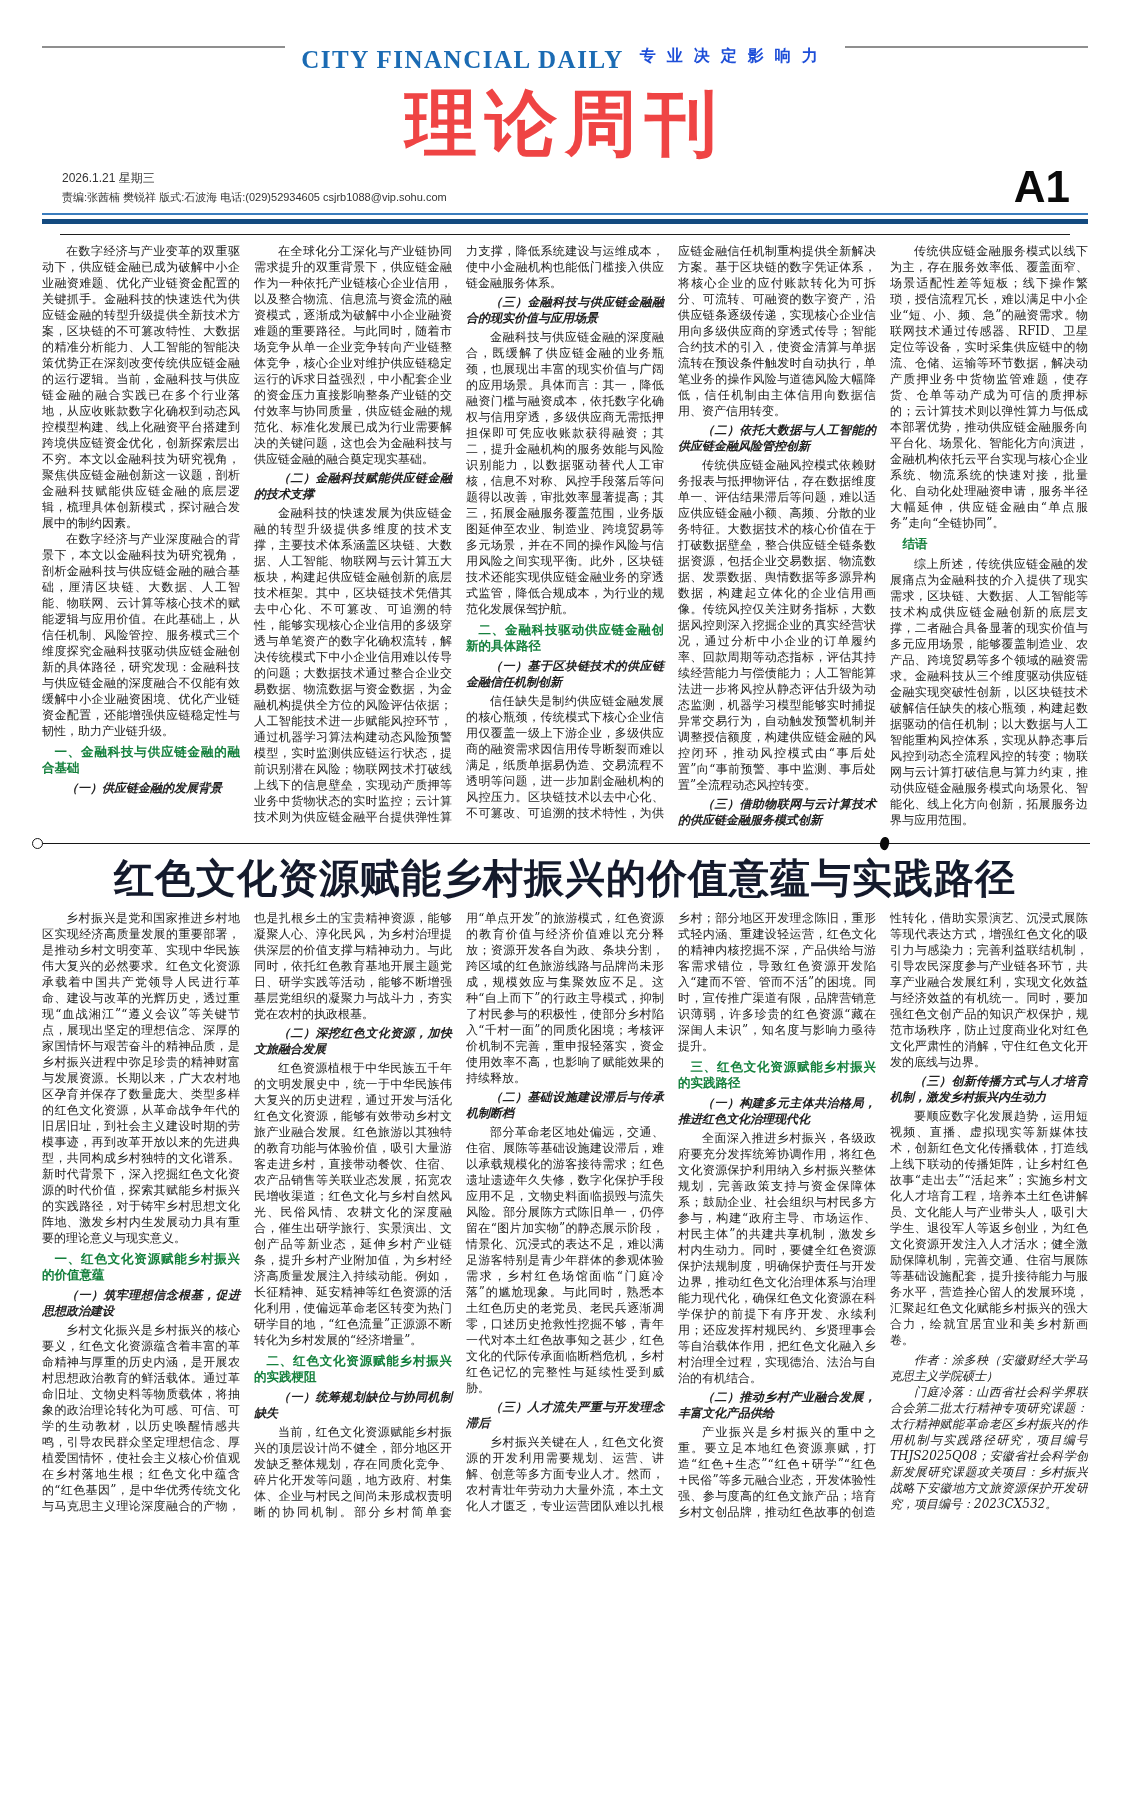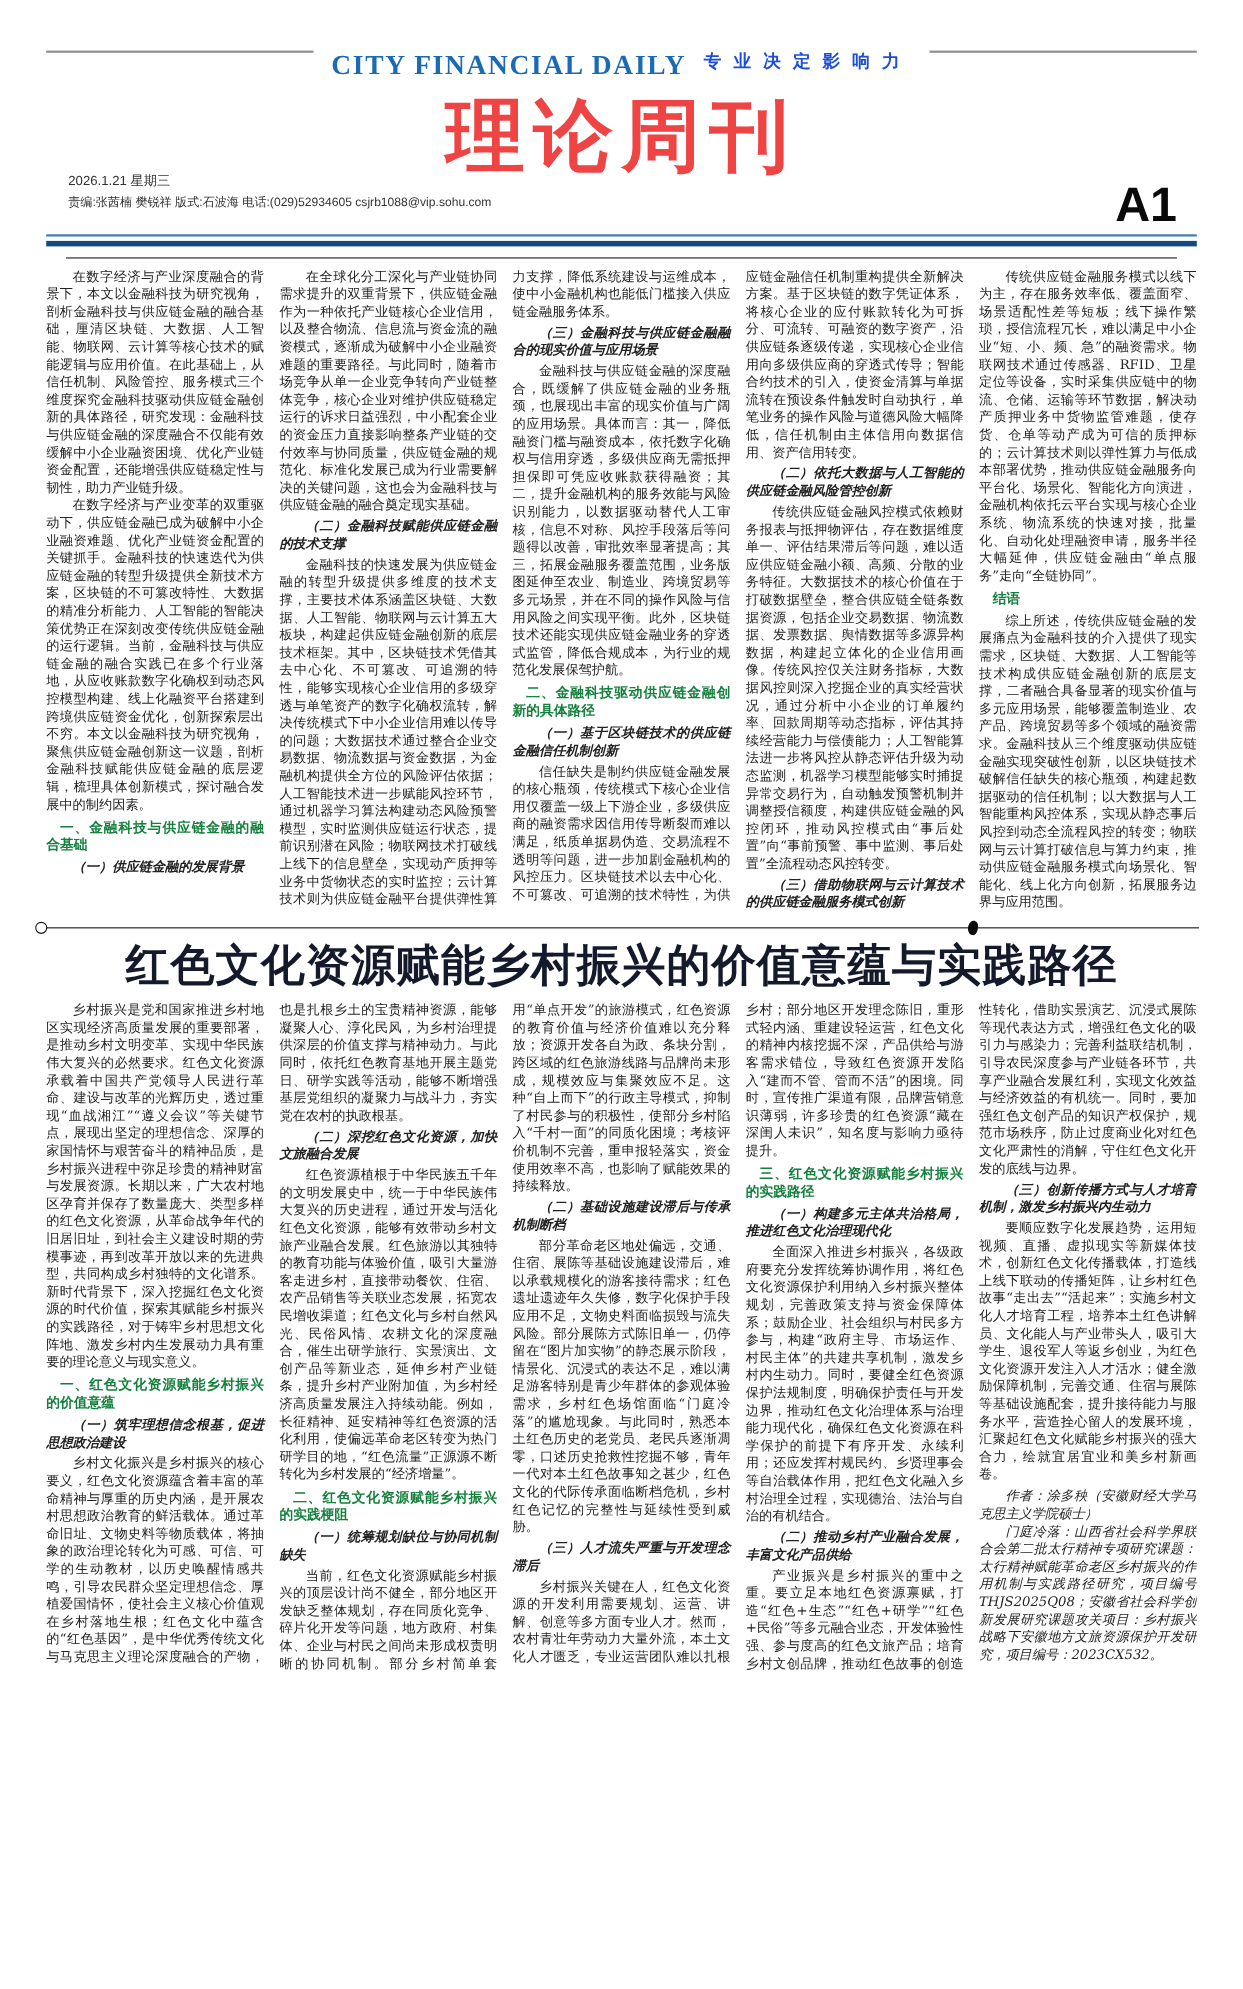--- a/index.html
+++ b/index.html
@@ -7,21 +7,21 @@
   .page{width:1130px;height:1808px;position:relative;background:#fff;}
 
   
   .header{padding:46px 42px 0;}
   .masthead-row{display:flex;align-items:flex-start;gap:16px;height:30px;}
   .m-rule{flex:1;border-top:2px solid #8f8f8f;height:0;}
   .paper-name{font-size:25px;font-weight:bold;color:#1b6bb3;letter-spacing:1.5px;white-space:nowrap;font-family:"Liberation Serif","DejaVu Serif",serif;}
   .slogan{font-size:16px;font-weight:600;color:#1d4ed8;letter-spacing:11px;white-space:nowrap;}
   .edition-title{text-align:center;font-size:72px;font-weight:bold;letter-spacing:8px;line-height:1.04;margin-top:10px;color:#ef4444;}
   .meta-row{position:relative;height:44px;margin-top:2px;}
-  .date-block{position:absolute;left:20px;bottom:16px;font-family:"Liberation Sans","DejaVu Sans",sans-serif;}
+  .date-block{position:absolute;left:20px;bottom:2px;font-family:"Liberation Sans","DejaVu Sans",sans-serif;}
   .date-line{font-size:12px;color:#333;margin-bottom:3px;}
   .staff-line{font-size:11px;color:#333;}
   .page-number{position:absolute;right:18px;bottom:-2px;font-size:44px;font-weight:bold;font-family:"Liberation Sans","DejaVu Sans",sans-serif;color:#0a0a0a;line-height:1;}
   .rule-thin{margin:6px 0 0;border-top:2px solid #3a7cbd;}
   .rule-thick{margin-top:4px;border-top:5px solid #134a7f;}
 
   
   .article{padding:0 42px;}
   .headline{font-size:40px;font-weight:800;text-align:center;color:#141a2c;letter-spacing:1px;line-height:1.1;margin:12px 18px 0;}
   .headline-rule{border-bottom:1.5px solid #1e1e1e;margin:10px 18px 0;}
@@ -59,22 +59,22 @@
       </div>
       <div class="page-number">A1</div>
     </div>
     <div class="rule-thin"></div>
     <div class="rule-thick"></div>
   </div>
 
   <div class="article">
     <div class="headline-rule"></div>
     <div class="cols cols-1">
+        <p class="p">在数字经济与产业变革的双重驱动下，供应链金融已成为破解中小企业融资难题、优化产业链资金配置的关键抓手。金融科技的快速迭代为供应链金融的转型升级提供全新技术方案，区块链的不可篡改特性、大数据的精准分析能力、人工智能的智能决策优势正在深刻改变传统供应链金融的运行逻辑。当前，金融科技与供应链金融的融合实践已在多个行业落地，从应收账款数字化确权到动态风控模型构建、线上化融资平台搭建到跨境供应链资金优化，创新探索层出不穷。本文以金融科技为研究视角，聚焦供应链金融创新这一议题，剖析金融科技赋能供应链金融的底层逻辑，梳理具体创新模式，探讨融合发展中的制约因素。</p>
         <p class="p">在数字经济与产业深度融合的背景下，本文以金融科技为研究视角，剖析金融科技与供应链金融的融合基础，厘清区块链、大数据、人工智能、物联网、云计算等核心技术的赋能逻辑与应用价值。在此基础上，从信任机制、风险管控、服务模式三个维度探究金融科技驱动供应链金融创新的具体路径，研究发现：金融科技与供应链金融的深度融合不仅能有效缓解中小企业融资困境、优化产业链资金配置，还能增强供应链稳定性与韧性，助力产业链升级。</p>
-        <p class="p">在数字经济与产业变革的双重驱动下，供应链金融已成为破解中小企业融资难题、优化产业链资金配置的关键抓手。金融科技的快速迭代为供应链金融的转型升级提供全新技术方案，区块链的不可篡改特性、大数据的精准分析能力、人工智能的智能决策优势正在深刻改变传统供应链金融的运行逻辑。当前，金融科技与供应链金融的融合实践已在多个行业落地，从应收账款数字化确权到动态风控模型构建、线上化融资平台搭建到跨境供应链资金优化，创新探索层出不穷。本文以金融科技为研究视角，聚焦供应链金融创新这一议题，剖析金融科技赋能供应链金融的底层逻辑，梳理具体创新模式，探讨融合发展中的制约因素。</p>
         <h3 class="h">一、金融科技与供应链金融的融合基础</h3>
         <p class="sub">（一）供应链金融的发展背景</p>
         <p class="p">在全球化分工深化与产业链协同需求提升的双重背景下，供应链金融作为一种依托产业链核心企业信用，以及整合物流、信息流与资金流的融资模式，逐渐成为破解中小企业融资难题的重要路径。与此同时，随着市场竞争从单一企业竞争转向产业链整体竞争，核心企业对维护供应链稳定运行的诉求日益强烈，中小配套企业的资金压力直接影响整条产业链的交付效率与协同质量，供应链金融的规范化、标准化发展已成为行业需要解决的关键问题，这也会为金融科技与供应链金融的融合奠定现实基础。</p>
         <p class="sub">（二）金融科技赋能供应链金融的技术支撑</p>
         <p class="p">金融科技的快速发展为供应链金融的转型升级提供多维度的技术支撑，主要技术体系涵盖区块链、大数据、人工智能、物联网与云计算五大板块，构建起供应链金融创新的底层技术框架。其中，区块链技术凭借其去中心化、不可篡改、可追溯的特性，能够实现核心企业信用的多级穿透与单笔资产的数字化确权流转，解决传统模式下中小企业信用难以传导的问题；大数据技术通过整合企业交易数据、物流数据与资金数据，为金融机构提供全方位的风险评估依据；人工智能技术进一步赋能风控环节，通过机器学习算法构建动态风险预警模型，实时监测供应链运行状态，提前识别潜在风险；物联网技术打破线上线下的信息壁垒，实现动产质押等业务中货物状态的实时监控；云计算技术则为供应链金融平台提供弹性算力支撑，降低系统建设与运维成本，使中小金融机构也能低门槛接入供应链金融服务体系。</p>
         <p class="sub">（三）金融科技与供应链金融融合的现实价值与应用场景</p>
         <p class="p">金融科技与供应链金融的深度融合，既缓解了供应链金融的业务瓶颈，也展现出丰富的现实价值与广阔的应用场景。具体而言：其一，降低融资门槛与融资成本，依托数字化确权与信用穿透，多级供应商无需抵押担保即可凭应收账款获得融资；其二，提升金融机构的服务效能与风险识别能力，以数据驱动替代人工审核，信息不对称、风控手段落后等问题得以改善，审批效率显著提高；其三，拓展金融服务覆盖范围，业务版图延伸至农业、制造业、跨境贸易等多元场景，并在不同的操作风险与信用风险之间实现平衡。此外，区块链技术还能实现供应链金融业务的穿透式监管，降低合规成本，为行业的规范化发展保驾护航。</p>
         <h3 class="h">二、金融科技驱动供应链金融创新的具体路径</h3>
         <p class="sub">（一）基于区块链技术的供应链金融信任机制创新</p>
         <p class="p">信任缺失是制约供应链金融发展的核心瓶颈，传统模式下核心企业信用仅覆盖一级上下游企业，多级供应商的融资需求因信用传导断裂而难以满足，纸质单据易伪造、交易流程不透明等问题，进一步加剧金融机构的风控压力。区块链技术以去中心化、不可篡改、可追溯的技术特性，为供应链金融信任机制重构提供全新解决方案。基于区块链的数字凭证体系，将核心企业的应付账款转化为可拆分、可流转、可融资的数字资产，沿供应链条逐级传递，实现核心企业信用向多级供应商的穿透式传导；智能合约技术的引入，使资金清算与单据流转在预设条件触发时自动执行，单笔业务的操作风险与道德风险大幅降低，信任机制由主体信用向数据信用、资产信用转变。</p>

